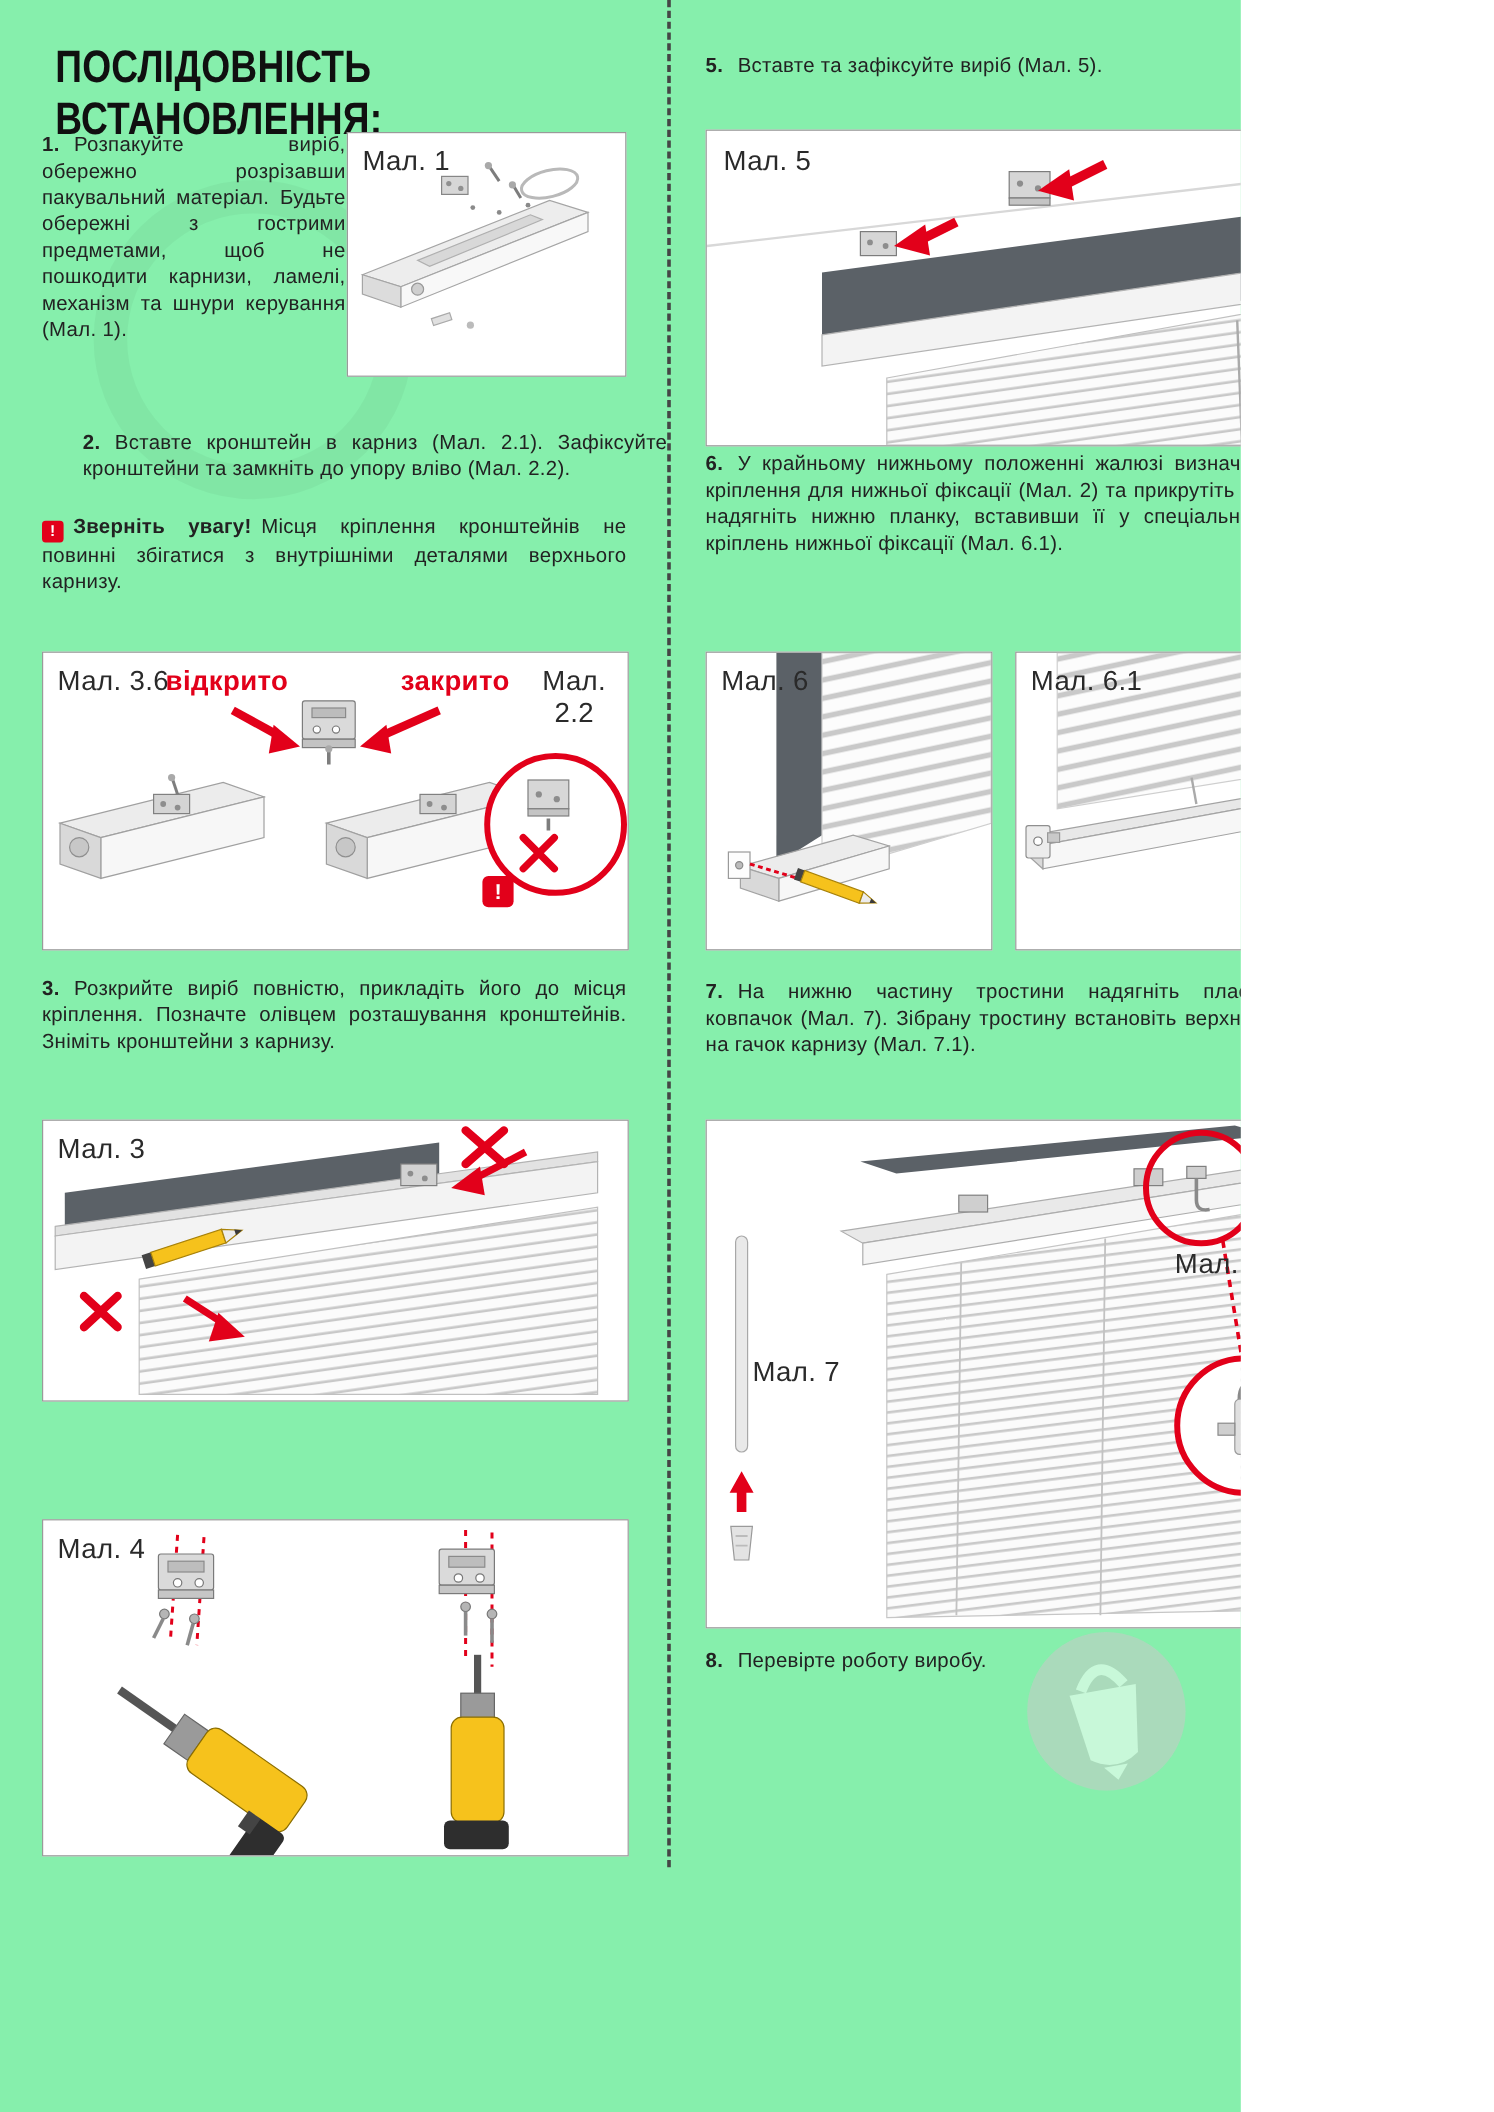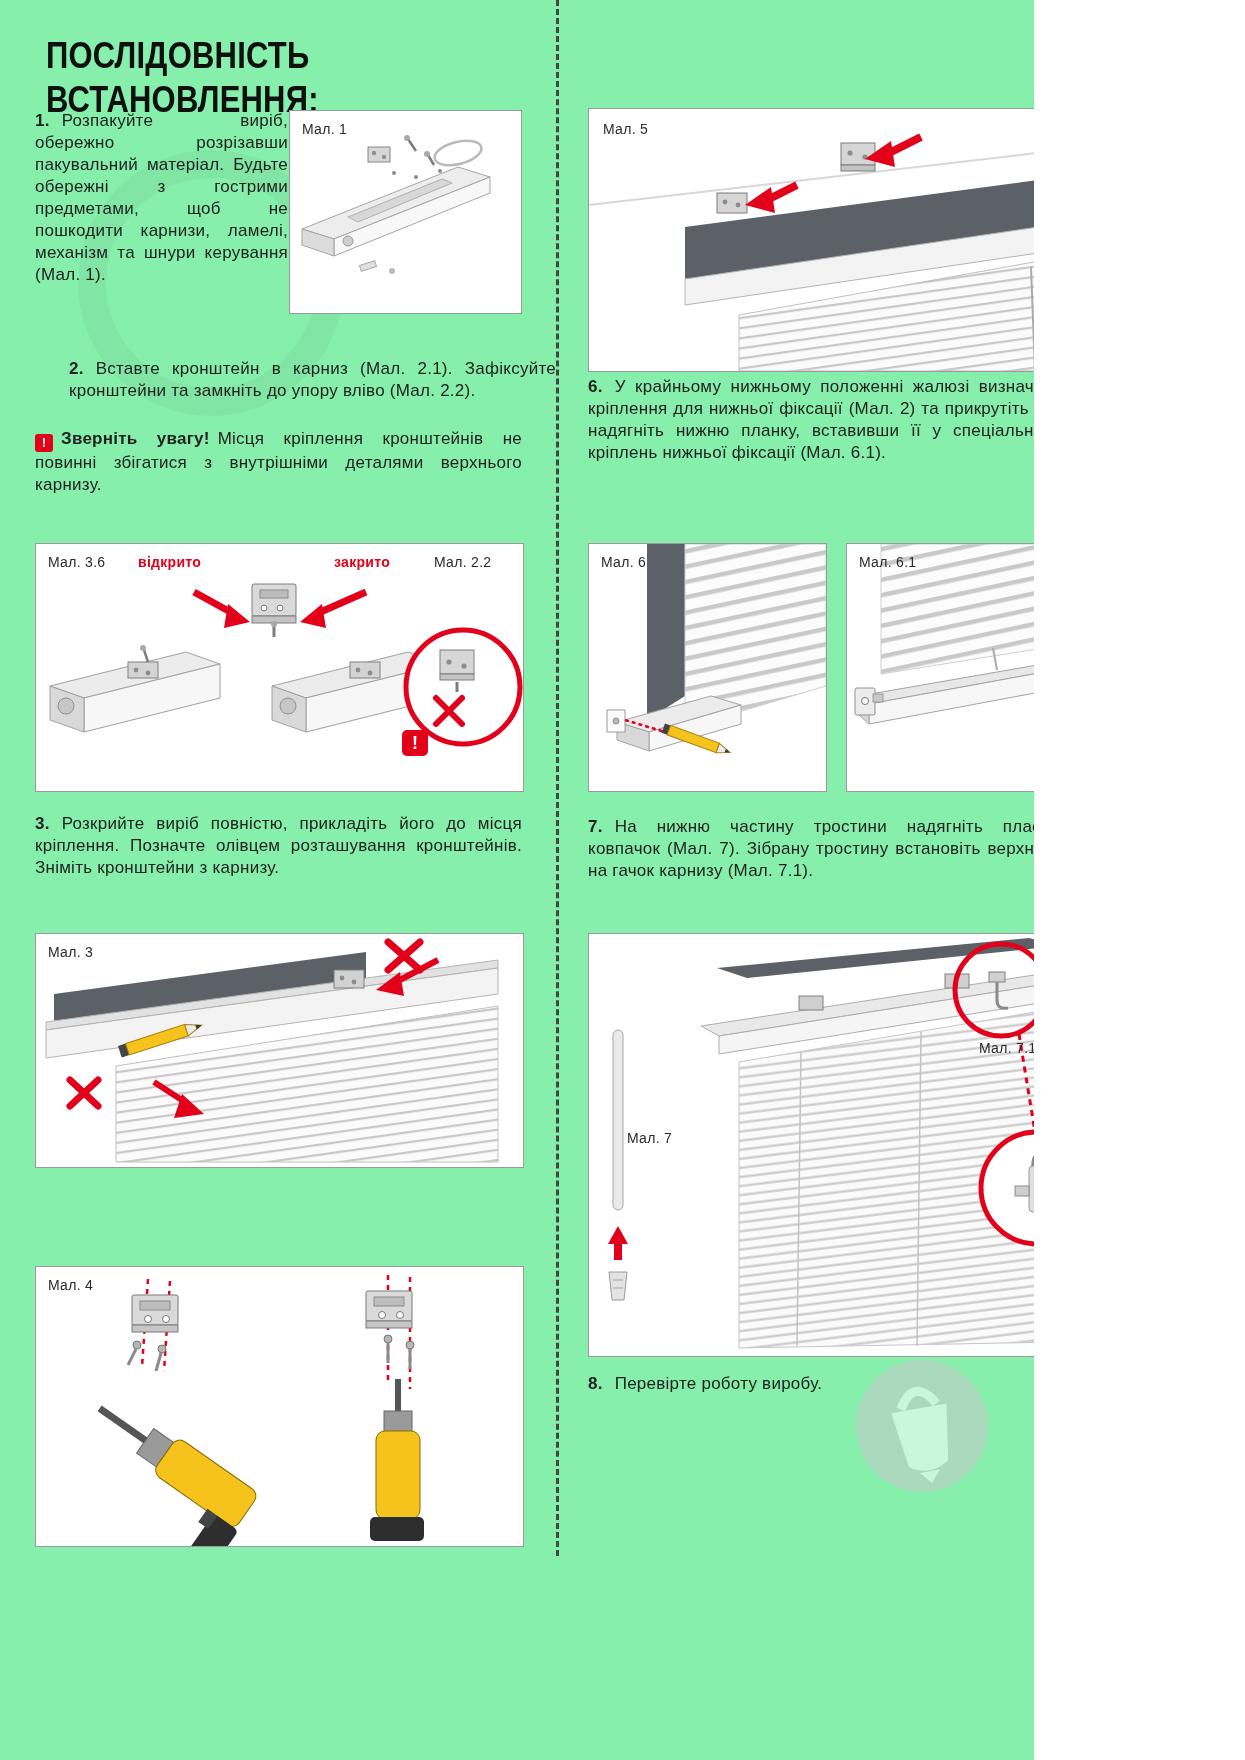--- a/index.html
+++ b/index.html
@@ -13,21 +13,21 @@
   .step{position:absolute;margin:0;font-size:17px;line-height:22px;
         text-align:justify;letter-spacing:0.25px;color:#222;}
   .step b{font-weight:700;margin-right:12px;}
   .warn-icon{display:inline-flex;width:18px;height:18px;background:#e2001a;
              color:#fff;font-weight:700;font-size:13px;line-height:18px;
              align-items:center;justify-content:center;border-radius:3px;
              vertical-align:-3px;margin-right:8px;}
   .warn-title{font-weight:700;margin-right:8px;}
   .figbox{position:absolute;border:1px solid #9a9a9a;background:#fff;
           overflow:hidden;margin:0;}
-  .figlabel{position:absolute;font-size:14px;color:#2a2a2a;z-index:3;
+  .figlabel{position:absolute;font-size:23px;color:#2a2a2a;z-index:3;
             letter-spacing:0.3px;}
   .figlabel.red{color:#e2001a;font-weight:700;}
   .figbox svg{position:absolute;z-index:1;}
   .warn-badge{position:absolute;width:26px;height:26px;background:#e2001a;
               border-radius:5px;color:#fff;font-weight:700;font-size:18px;
               display:flex;align-items:center;justify-content:center;z-index:4;}
   .pagenum{position:absolute;left:1072px;top:1524px;display:flex;
            align-items:center;gap:8px;font-size:16px;color:#333;}
   .pagenum .bar{width:1px;height:20px;background:#999;}
   .wm-ring{position:absolute;left:78px;top:150px;width:210px;height:210px;
@@ -235,20 +235,23 @@
       </g>
       <g>
         <rect x="359" y="112" width="6" height="34" fill="#555"></rect>
         <rect x="348" y="144" width="28" height="22" fill="#9a9a9a" stroke="#666"></rect>
         <rect x="340" y="164" width="44" height="88" rx="9" fill="#f6c21c" stroke="#8a6d00"></rect>
         <rect x="334" y="250" width="54" height="24" rx="5" fill="#2e2e2e"></rect>
       </g>
     </svg>
   </figure>
 
+  <p class="step" style="left:588px;top:44px;width:517px;">
+    <b>5.</b><span>Вставте та зафіксуйте виріб (Мал. 5).</span>
+  </p>
 
   <figure class="figbox" style="left:588px;top:108px;width:517px;height:262px;">
     <div class="figlabel" style="left:14px;top:12px;">Мал. 5</div>
     <svg viewBox="0 0 517 262" width="517" height="262" style="left:0;top:0;">
       <defs>
         <pattern id="sl5" width="10" height="10" patternUnits="userSpaceOnUse" patternTransform="rotate(-8)">
           <rect width="10" height="10" fill="#fbfbfb"></rect>
             <rect y="7" width="10" height="2.2" fill="#c8c8c8"></rect>
         </pattern>
       </defs>

